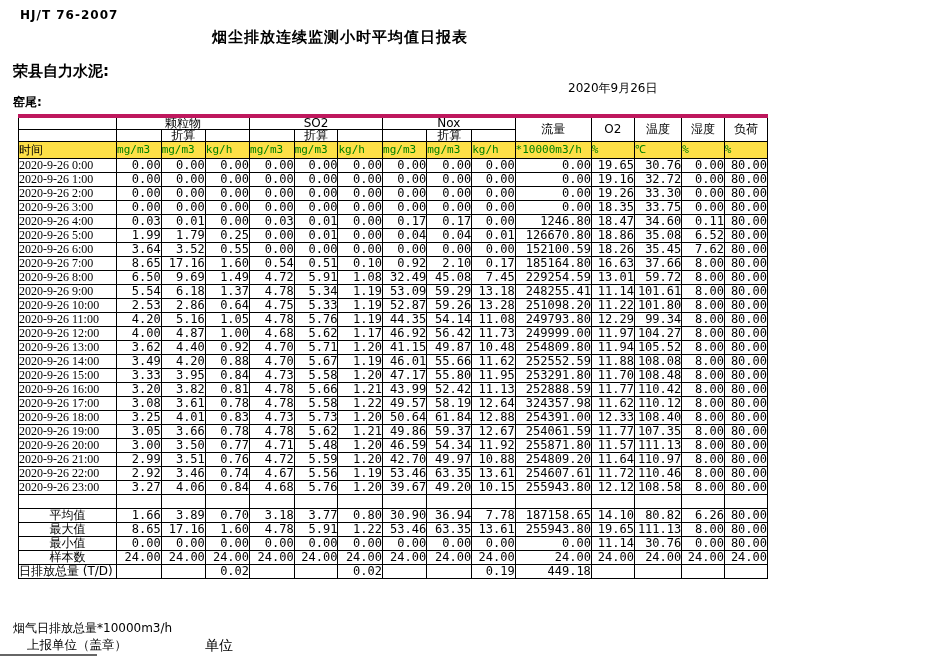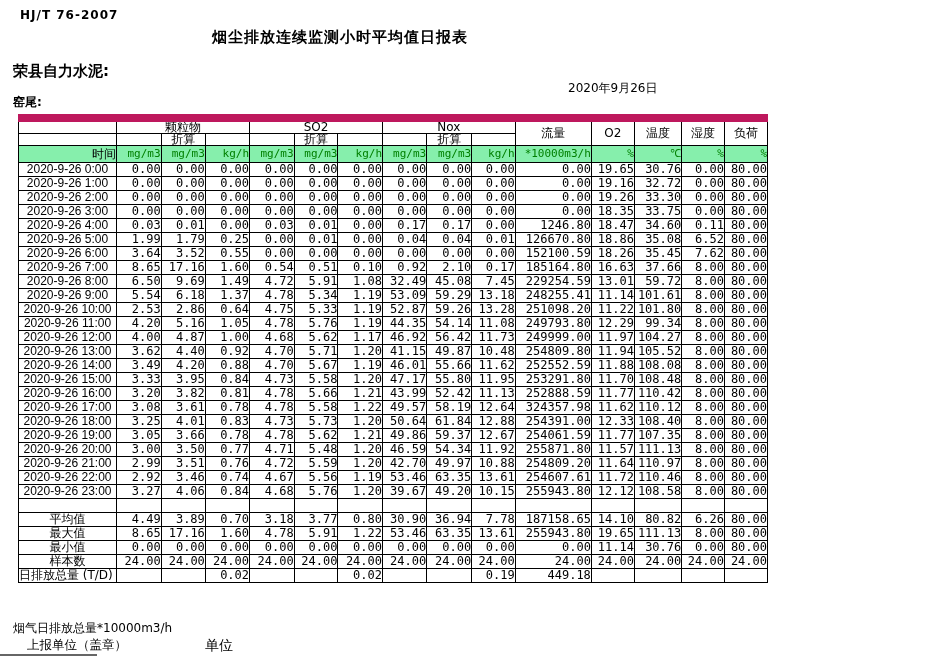--- a/index.html
+++ b/index.html
@@ -5,29 +5,29 @@
   html,body{margin:0;padding:0;background:#fff;}
   #page{position:relative;width:768px;height:658px;background:#ffffff;overflow:hidden;
         font-family:"DejaVu Sans",sans-serif;color:#000;}
   .abs{position:absolute;white-space:nowrap;}
   #std-code{left:20px;top:8px;font-size:12px;font-weight:bold;letter-spacing:1px;}
   #title{left:212px;top:28px;font-size:15px;font-weight:bold;letter-spacing:1px;}
   #company{left:13px;top:62px;font-size:15px;font-weight:bold;}
   #site{left:13px;top:86px;font-size:12px;font-weight:bold;margin-top:8px;}
   #date{left:568px;top:80px;font-size:12px;}
   table.report{position:absolute;left:18px;top:114px;border-collapse:collapse;table-layout:fixed;
-               border-top:8px solid #be185d;}
+               border-top:4px solid #be185d;}
   table.report td{border:1px solid #000;overflow:hidden;white-space:nowrap;padding:0;
                   height:13px;line-height:13px;font-size:12px;}
   tr.hrow td{height:11px;line-height:11px;text-align:center;}
-  tr.unitsrow td{height:16px;line-height:16px;background:#86efac;text-align:right;}
+  tr.unitsrow td{height:16px;line-height:16px;background:#fde047;text-align:left;}
   tr.unitsrow td.unit{color:#008000;font-family:"DejaVu Sans Mono",monospace;font-size:11px;}
   td.time-head{font-size:13px;color:#000;}
   td.num{text-align:right;padding-right:8px;font-family:"DejaVu Sans Mono",monospace;font-size:11px;}
-  td.time{text-align:center;padding-right:12px;font-family:Liberation Sans, sans-serif;font-size:11px;}
+  td.time{text-align:left;padding-right:12px;font-family:Liberation Serif, serif;font-size:11px;}
   td.slabel{text-align:center;padding-right:6px;font-size:12px;}
   td.tlabel{text-align:left;padding-left:2px;font-size:12px;}
   #flow-note{left:13px;top:620px;font-size:12px;}
   #report-unit{left:27px;top:637px;font-size:12.5px;}
   #unit-label{left:205px;top:637px;font-size:14px;}
   #edge-line{left:0px;top:654px;width:97px;height:2px;background:#666;}
 </style>
 </head>
 <body>
 
@@ -519,21 +519,21 @@
           <td class="num"></td>
           <td class="num"></td>
           <td class="num"></td>
           <td class="num"></td>
           <td class="num"></td>
           <td class="num"></td>
           <td class="num"></td>
         </tr>
         <tr>
           <td class="slabel">平均值</td>
-          <td class="num">4.49</td>
+          <td class="num">1.66</td>
           <td class="num">3.89</td>
           <td class="num">0.70</td>
           <td class="num">3.18</td>
           <td class="num">3.77</td>
           <td class="num">0.80</td>
           <td class="num">30.90</td>
           <td class="num">36.94</td>
           <td class="num">7.78</td>
           <td class="num">187158.65</td>
           <td class="num">14.10</td>

